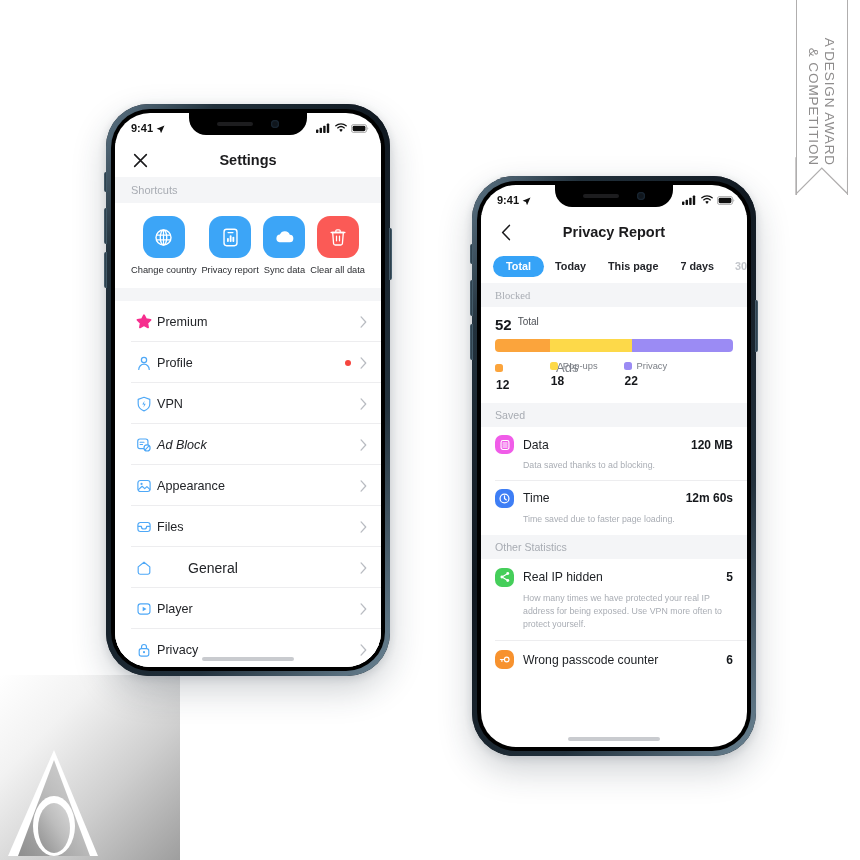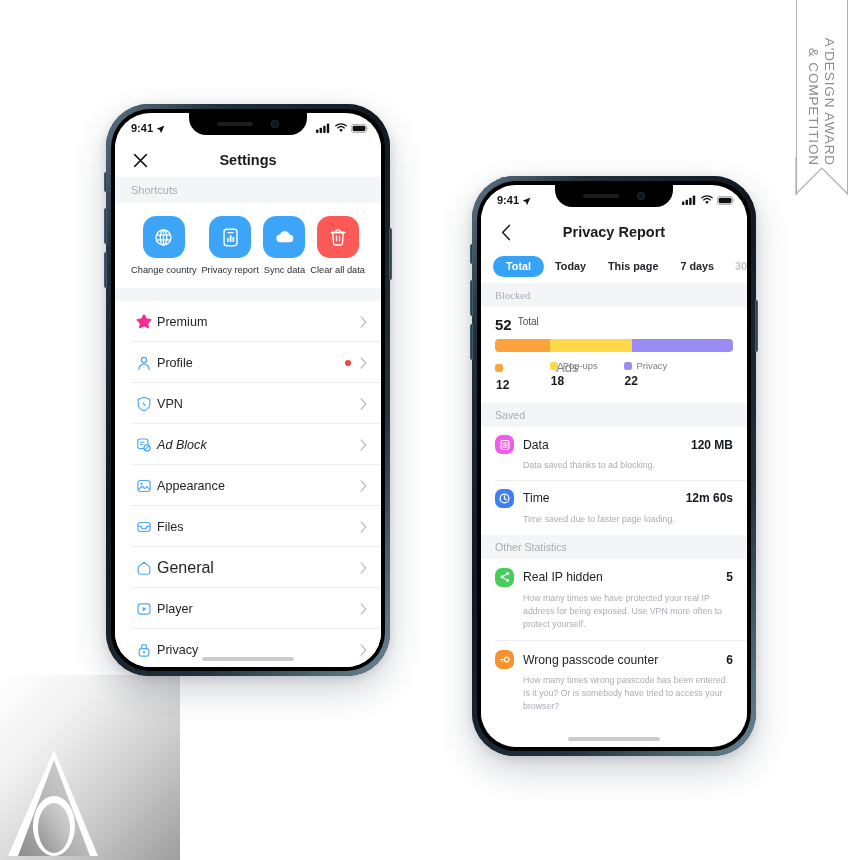--- a/index.html
+++ b/index.html
@@ -484,21 +484,21 @@
           </div>
           <div class="divider" style="left:16px;right:0;height:1px;"></div>
         </div>
 
         <div class="row" style="height:41px;padding:0 14px 0 16px;">
           <div class="row-ico" style="width:26px;">
             <svg width="16" height="16" viewBox="0 0 22 22">
               <path d="M3 9.4 L11 3 L19 9.4 V17 a2.6 2.6 0 0 1-2.6 2.6 H5.6 A2.6 2.6 0 0 1 3 17 Z" fill="none" stroke="#4EA8F7" stroke-width="1.6" stroke-linejoin="round"></path>
             </svg>
           </div>
-          <div class="row-label" style="font-size:16px;">General</div>
+          <div class="row-label" style="font-size:14px;margin-left:31px;">General</div>
           <div class="row-chev">
             <svg width="7" height="12" viewBox="0 0 8 14">
                 <path d="M1.2 1 L6.6 7 L1.2 13" stroke="#b9bcc2" stroke-width="1.5" fill="none" stroke-linecap="round" stroke-linejoin="round"></path>
               </svg>
           </div>
           <div class="divider" style="left:16px;right:0;height:1px;"></div>
         </div>
 
         <div class="row" style="height:41px;padding:0 14px 0 16px;">
           <div class="row-ico" style="width:26px;">
@@ -698,19 +698,18 @@
           <div class="stat-ico" style="width:19px;height:19px;background:#F7922E;">
             <svg width="13" height="13" viewBox="0 0 14 14">
               <circle cx="9.4" cy="7" r="2.5" fill="none" stroke="#fff" stroke-width="1.3"></circle>
               <path d="M6.9 7 H2.6" stroke="#fff" stroke-width="1.3" stroke-linecap="round"></path>
               <path d="M4.2 7 V9" stroke="#fff" stroke-width="1.3" stroke-linecap="round"></path>
             </svg>
           </div>
           <div class="stat-title" style="font-size:12.2px;">Wrong passcode counter</div>
           <div class="stat-val" style="font-size:12px;">6</div>
         </div>
-        <div class="stat-desc" style="font-size:8.8px;margin:5px 0 0 28px;line-height:1.5;">How many times wrong passcode has been entered. Is it you? Or is somebody have tried to access your browser?</div>
       </div>
 
       <div class="home-ind" style="bottom:6px;width:92px;height:4px;"></div>
     </div>
   </div>
 </div>
 
 </body></html>

